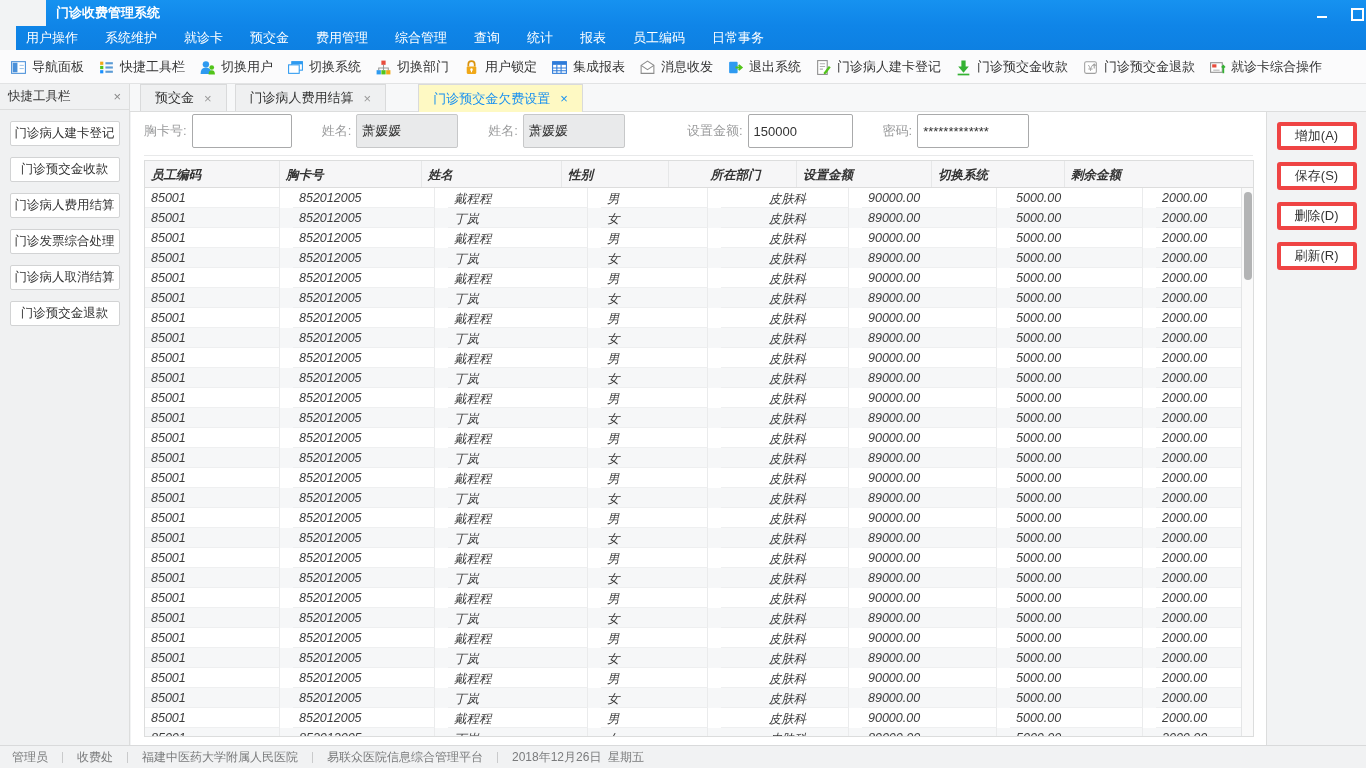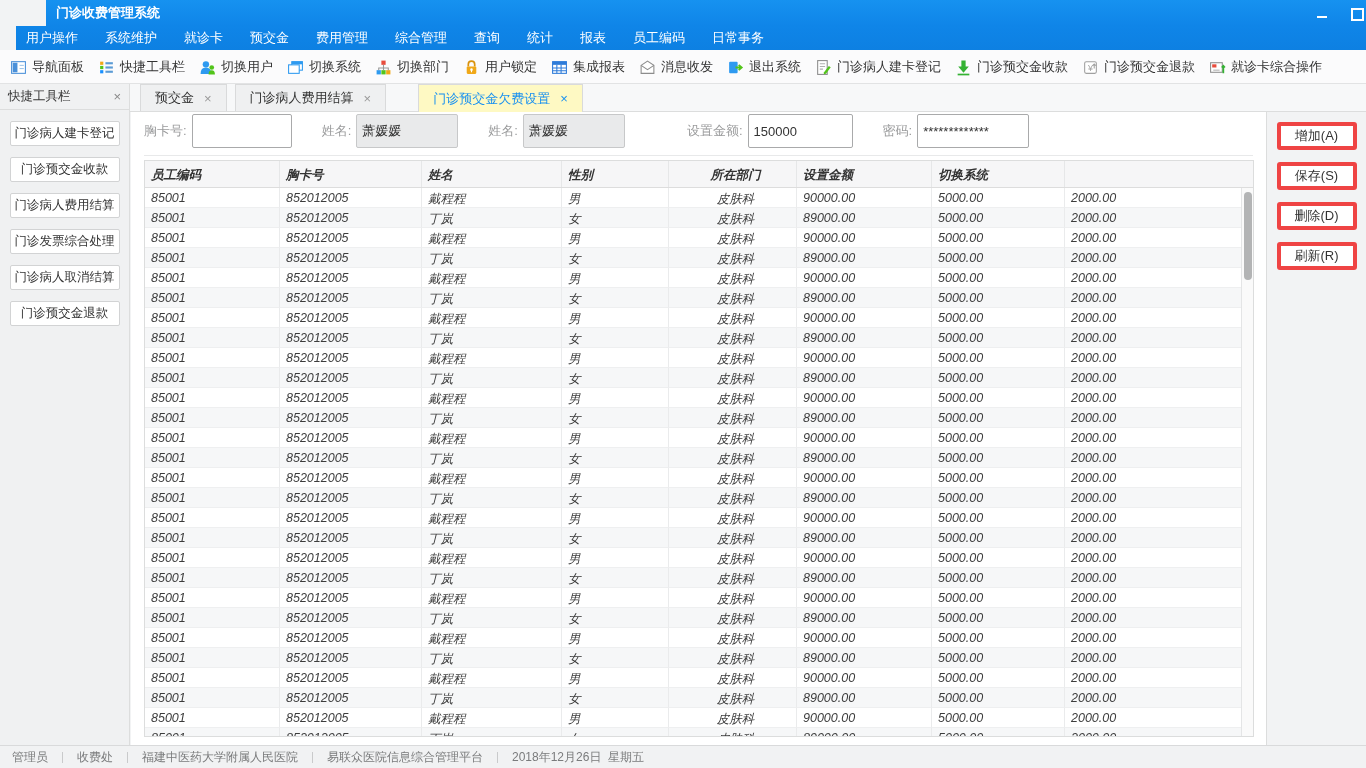--- a/index.html
+++ b/index.html
@@ -67,21 +67,21 @@
   .gap30 { margin-left:30px; } .gap62 { margin-left:62px; }
   .form-divider { margin:5px 13px 0; border-bottom:1px solid #e8e9ea; }
 
   
   .table-wrap { position:absolute; left:13px; top:48px; width:1110px; height:577px;
     border:1px solid #dcdddd; background:#fff; overflow:hidden;font-style:italic; }
   .thead { display:flex; height:27px; background:#f6f6f7; border-bottom:1px solid #dddddd; }
   .th { font-size:12.5px; font-weight:600; color:#333; padding:6px 0 0 6px;
     border-right:1px solid #e6e7e8; overflow:hidden; white-space:nowrap; }
   .tbody { position:absolute; left:0; top:27px; width:1097px; bottom:0; overflow:hidden; }
-  .tr { display:flex; height:20px; background:#fff; }
+  .tr { display:flex; height:20px; background:#fff;gap:13px; }
   .tr:nth-child(even) { background:#f6f7f8; }
   .td { font-size:12.5px; color:#3c3c3c; padding:3px 0 0 6px; border-right:1px solid #eaebec;
     border-bottom:1px solid #eeeff0; overflow:hidden; white-space:nowrap; }
   .c0{width:135px;} .c1{width:142px;} .c2{width:140px;} .c3{width:107px;}
   .c4{width:128px;text-align:center;} .c5{width:135px;} .c6{width:133px;} .c7{width:177px;flex:1;border-right:none;}
   .thead .c7{flex:1;}
   .vscroll { position:absolute; right:0; top:27px; bottom:0; width:12px;
     background:#fafafa; border-left:1px solid #e4e5e6; }
   .vthumb { position:absolute; left:2px; top:4px; width:8px; height:88px;
     background:#b3b4b5; border-radius:4px; cursor:pointer; }
@@ -285,20 +285,21 @@
 
   <div class="table-wrap">
     <div class="thead">
       <div class="th c0">员工编码</div>
       <div class="th c1">胸卡号</div>
       <div class="th c2">姓名</div>
       <div class="th c3">性别</div>
       <div class="th c4">所在部门</div>
       <div class="th c5">设置金额</div>
       <div class="th c6">切换系统</div>
+      <div class="th c7">剩余金额</div>
     </div>
     <div class="tbody">
 
         <div class="tr">
           <div class="td c0">85001</div>
           <div class="td c1">852012005</div>
           <div class="td c2">戴程程</div>
           <div class="td c3">男</div>
           <div class="td c4">皮肤科</div>
           <div class="td c5">90000.00</div>

